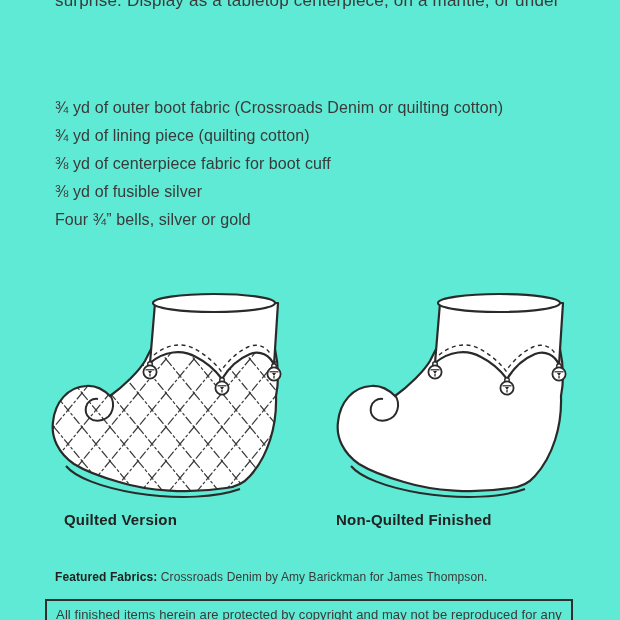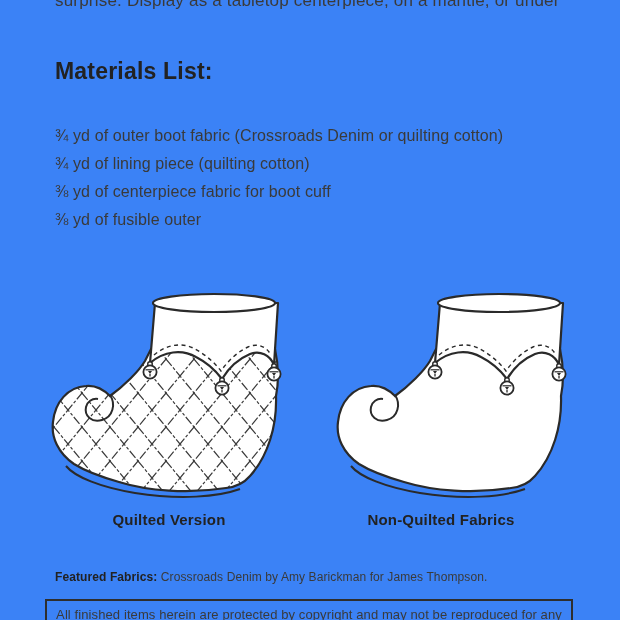--- a/index.html
+++ b/index.html
@@ -1,45 +1,45 @@
 <!DOCTYPE html>
 <html><head>
 <meta charset="utf-8">
 <style>
   html,body{margin:0;padding:0;}
   body{
     width:620px;height:620px;overflow:hidden;position:relative;
     background:#ffffff;color:#2b2b2b;
     font-family:"Liberation Sans","DejaVu Sans",sans-serif;
   }
-  .page{position:absolute;inset:0;overflow:hidden;background:#3b82f6;}
+  .page{position:absolute;inset:0;overflow:hidden;background:#5eead4;}
 
   
   .intro{
     position:absolute;left:55px;top:-14px;width:530px;
     font-size:17px;line-height:30px;color:#3a3a3a;letter-spacing:.2px;
   }
 
   .materials-heading{
     position:absolute;left:55px;top:58px;
     font-size:23px;font-weight:700;color:#222;letter-spacing:.2px;
   }
 
-  .materials-list{position:absolute;left:55px;top:96px;width:552px;margin-top:28px;}
+  .materials-list{position:absolute;left:55px;top:96px;width:552px;}
   .materials-item{
     font-size:16px;line-height:23px;color:#3a3a3a;
     margin-bottom:5px;letter-spacing:.1px;
   }
 
   
   .boots{position:absolute;left:37px;top:291px;width:560px;height:215px;}
   .boots svg{display:block;width:560px;height:215px;}
 
   .caption{
-    position:absolute;top:511px;width:210px;text-align:center;
+    position:absolute;top:511px;width:210px;
     font-size:15px;font-weight:700;color:#222;letter-spacing:.2px;
   }
   .caption.left{left:64px;}
   .caption.right{left:336px;}
 
   .featured{
     position:absolute;left:55px;top:570px;width:540px;
     font-size:12px;color:#3a3a3a;letter-spacing:.1px;
   }
   .featured b{color:#222;}
@@ -53,27 +53,27 @@
 </style>
 </head>
 <body>
 
 <div class="page">
 
   <div class="intro">
     <div>surprise. Display as a tabletop centerpiece, on a mantle, or under</div>
   </div>
 
-  <div class="materials-heading">Materials List:</div>
 
   <div class="materials-list">
     <div class="materials-item">¾ yd of outer boot fabric (Crossroads Denim or quilting cotton)</div>
     <div class="materials-item">¾ yd of lining piece (quilting cotton)</div>
     <div class="materials-item">⅜ yd of centerpiece fabric for boot cuff</div>
-    <div class="materials-item">⅜ yd of fusible outer</div>
+    <div class="materials-item">⅜ yd of fusible silver</div>
+    <div class="materials-item">Four ¾” bells, silver or gold</div>
   </div>
 
   <div class="boots">
     <svg viewBox="0 0 560 215">
       <defs>
 
         <path id="bootBody" d="M111,58 L235,58
           C238,72 239,90 236,105
           C237,135 228,165 210,185
           C204,192 196,196 186,197
@@ -138,21 +138,21 @@
         <use href="#bootStitch" fill="none" stroke="#2a2a2a" stroke-width="1.4" stroke-dasharray="4 3.5"></use>
         <ellipse cx="174" cy="12" rx="61" ry="9" fill="#ffffff" stroke="#2a2a2a" stroke-width="2.2"></ellipse>
         <use href="#bell" transform="translate(110,81)"></use>
         <use href="#bell" transform="translate(182,97)"></use>
         <use href="#bell" transform="translate(234,83)"></use>
       </g>
     </svg>
   </div>
 
   <div class="caption left">Quilted Version</div>
-  <div class="caption right">Non-Quilted Fabrics</div>
+  <div class="caption right">Non-Quilted Finished</div>
 
   <div class="featured"><b>Featured Fabrics:</b><span> Crossroads Denim by Amy Barickman for James Thompson.</span></div>
 
   <div class="copyright-box">
     <span>All finished items herein are protected by copyright and may not be reproduced for any</span>
   </div>
 
 </div>
 
 </body></html>

